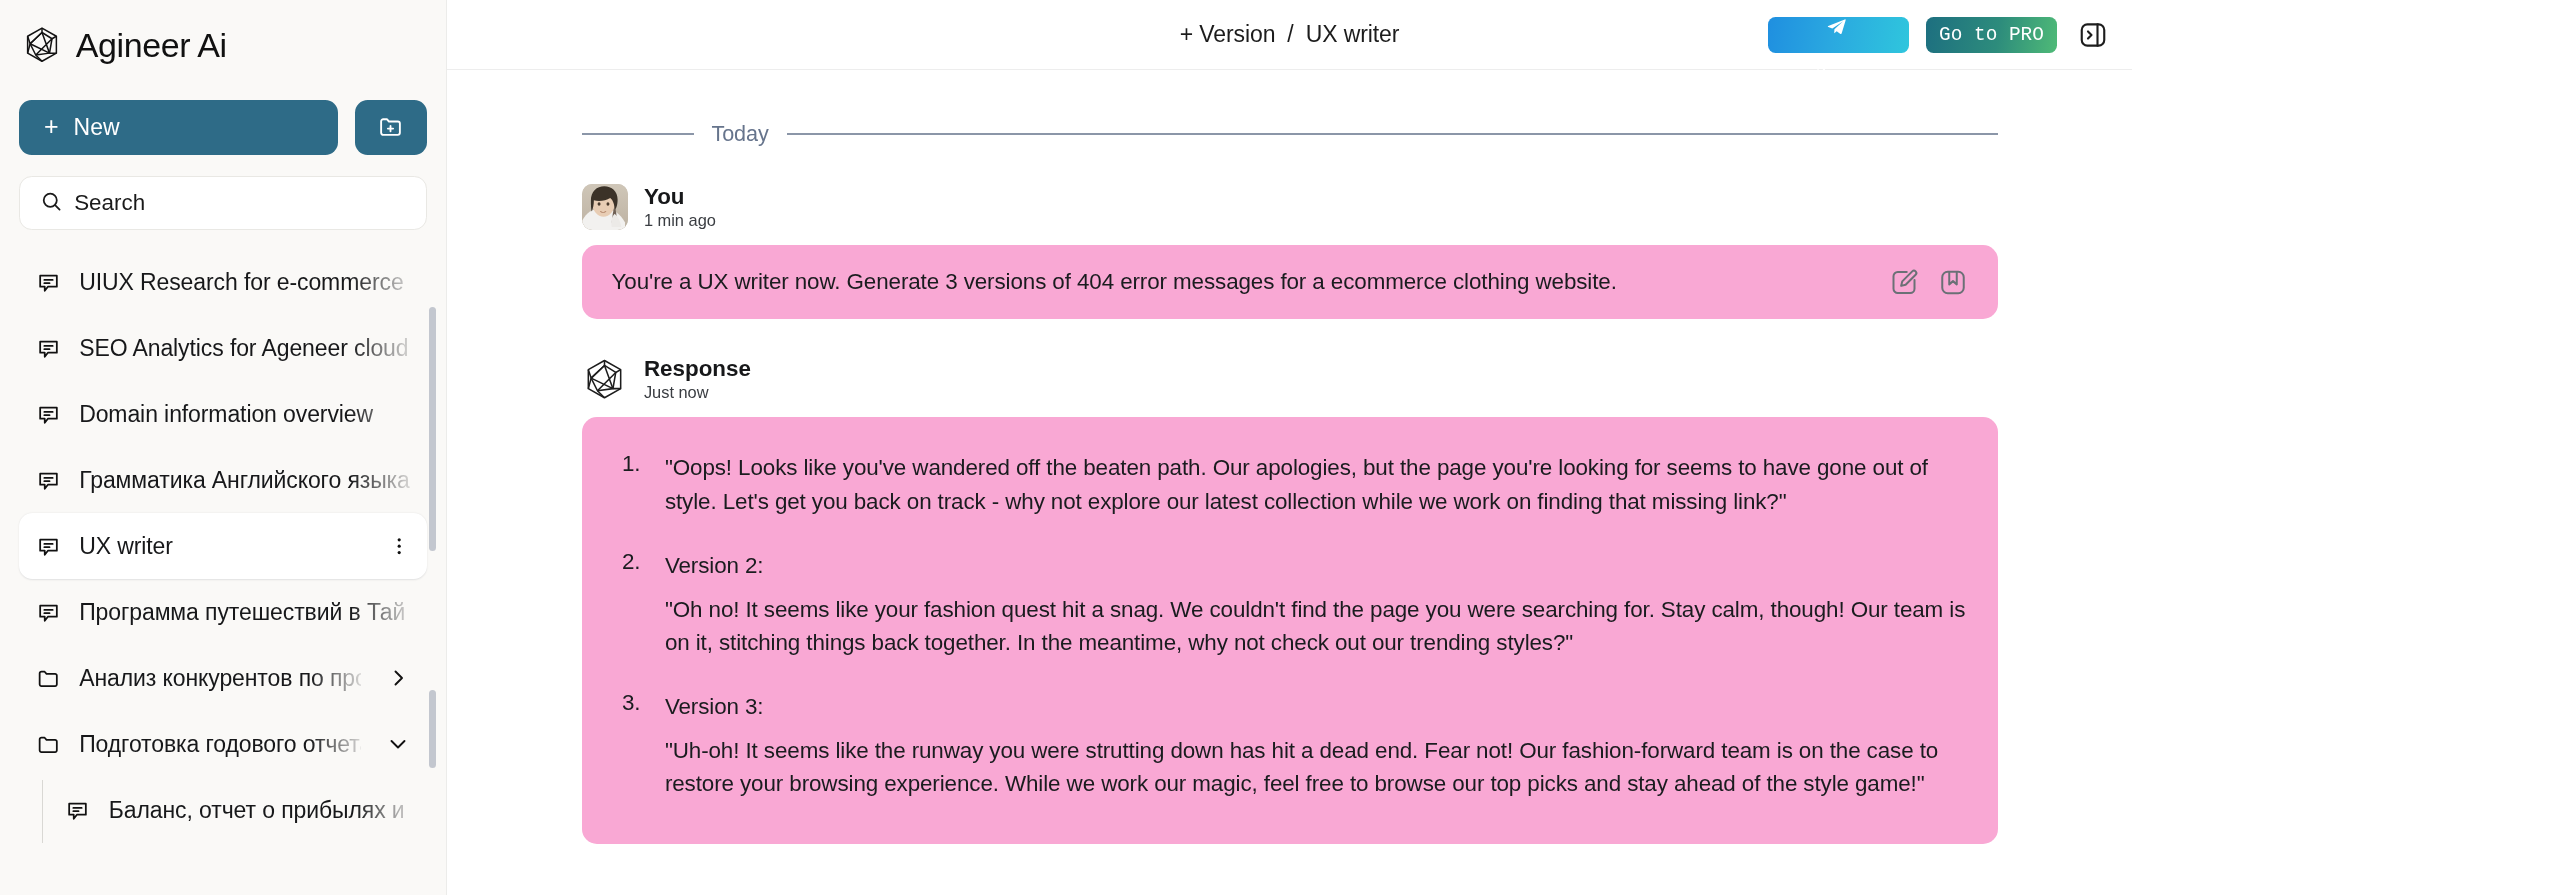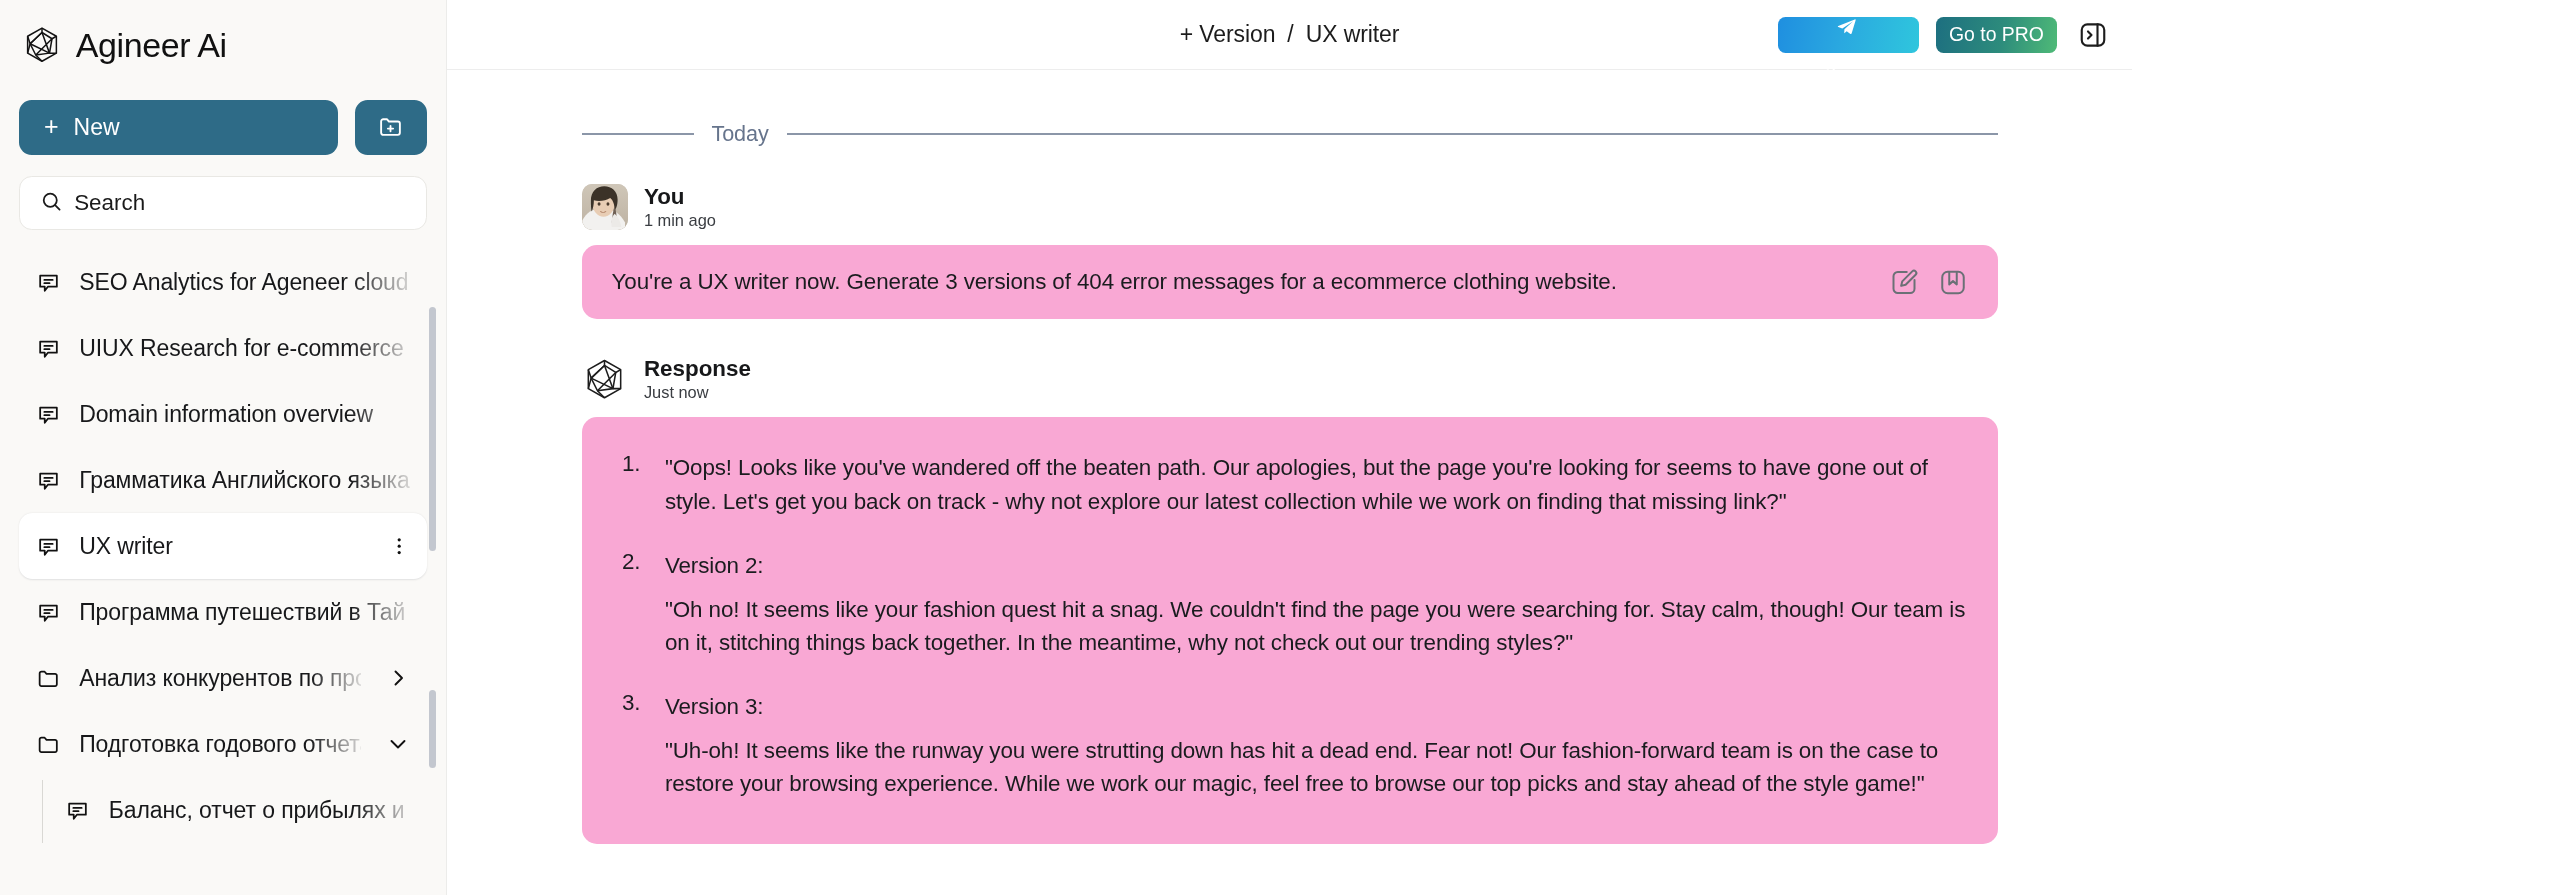--- a/index.html
+++ b/index.html
@@ -209,21 +209,21 @@
     cursor: pointer;
     flex-direction: column;
   }
   .btn-pro {
     height: 36px;
     border: none;
     border-radius: 7.5px;
     background: linear-gradient(100deg, #1d6f80 0%, #2d8c7c 55%, #4fba77 100%);
     color: #ffffff;
     font-size: 19.4px;
-    font-family: Liberation Sans, sans-serif;
+    font-family: Liberation Mono, monospace;
     padding: 0 13.4px;
     cursor: pointer;
     text-align: right;
   }
   .btn-panel {
     width: 39px; height: 39px;
     background: transparent;
     border: none;
     display: flex; align-items: center; justify-content: center;
     cursor: pointer;
@@ -360,31 +360,31 @@
 
     <nav class="nav-list">
 
       <div class="nav-item">
         <span class="ico">
           <svg viewBox="0 0 24 24" width="25" height="25" fill="none" stroke="#111" stroke-width="1.7" stroke-linecap="round" stroke-linejoin="round">
               <path d="M4 5.5h16v10.5h-8.6L8.4 20v-4H4z"></path>
               <path d="M8 9.5h8M8 12.7h5"></path>
             </svg>
         </span>
+        <span class="label">UIUX Research for e-commerce</span>
+      </div>
+
+      <div class="nav-item">
+        <span class="ico">
+          <svg viewBox="0 0 24 24" width="25" height="25" fill="none" stroke="#111" stroke-width="1.7" stroke-linecap="round" stroke-linejoin="round">
+              <path d="M4 5.5h16v10.5h-8.6L8.4 20v-4H4z"></path>
+              <path d="M8 9.5h8M8 12.7h5"></path>
+            </svg>
+        </span>
         <span class="label">SEO Analytics for Ageneer cloud</span>
-      </div>
-
-      <div class="nav-item">
-        <span class="ico">
-          <svg viewBox="0 0 24 24" width="25" height="25" fill="none" stroke="#111" stroke-width="1.7" stroke-linecap="round" stroke-linejoin="round">
-              <path d="M4 5.5h16v10.5h-8.6L8.4 20v-4H4z"></path>
-              <path d="M8 9.5h8M8 12.7h5"></path>
-            </svg>
-        </span>
-        <span class="label">UIUX Research for e-commerce</span>
       </div>
 
       <div class="nav-item">
         <span class="ico">
           <svg viewBox="0 0 24 24" width="25" height="25" fill="none" stroke="#111" stroke-width="1.7" stroke-linecap="round" stroke-linejoin="round">
               <path d="M4 5.5h16v10.5h-8.6L8.4 20v-4H4z"></path>
               <path d="M8 9.5h8M8 12.7h5"></path>
             </svg>
         </span>
         <span class="label">Domain information overview</span>

